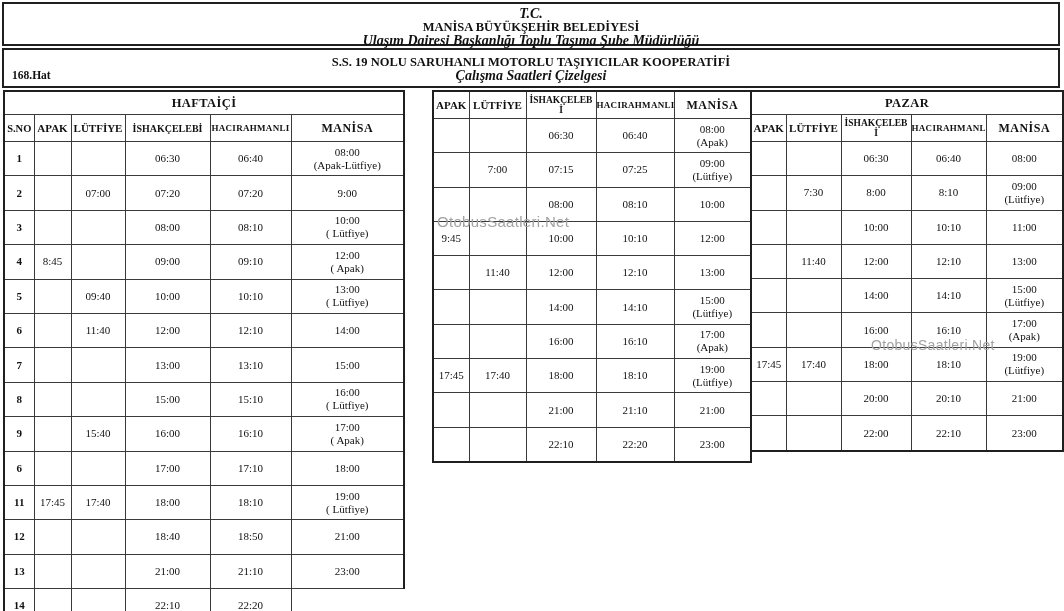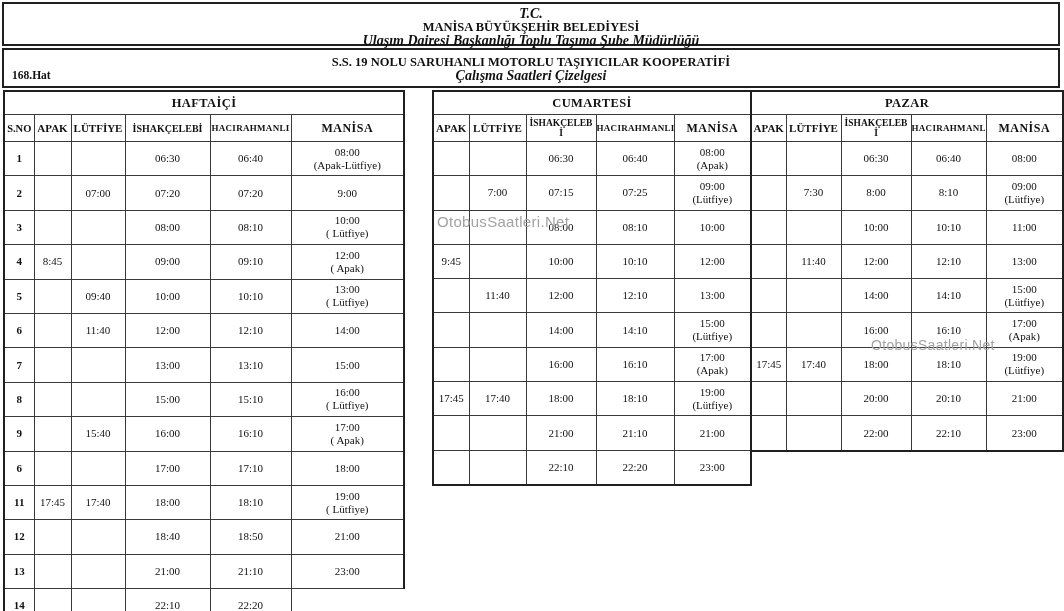--- a/index.html
+++ b/index.html
@@ -215,23 +215,20 @@
 <table id="t-cumartesi">
     <colgroup>
       <col style="width:36px">
       <col style="width:57px">
       <col style="width:70px">
       <col style="width:78px">
       <col style="width:77px">
     </colgroup>
     <thead>
       <tr>
-        <th class="band" colspan="5">CUMARTESİ</th>
-      </tr>
-      <tr>
         <th class="ch">APAK</th>
         <th class="ch">LÜTFİYE</th>
         <th class="ch">İSHAKÇELEB
 İ</th>
         <th class="ch">HACIRAHMANLI</th>
         <th class="ch">MANİSA</th>
       </tr>
     </thead>
     <tbody>
       <tr>

